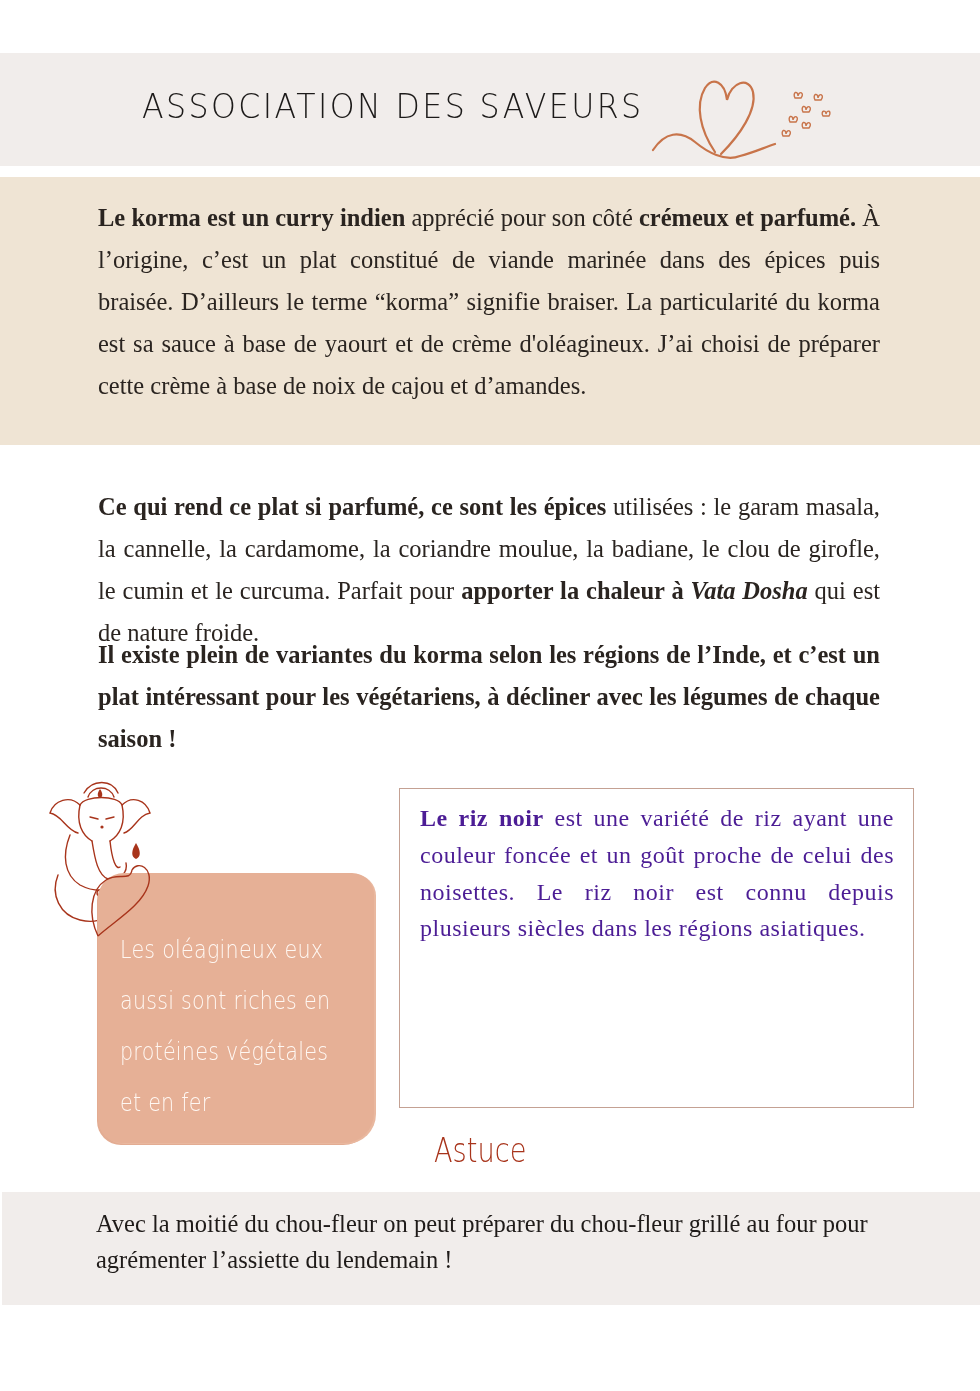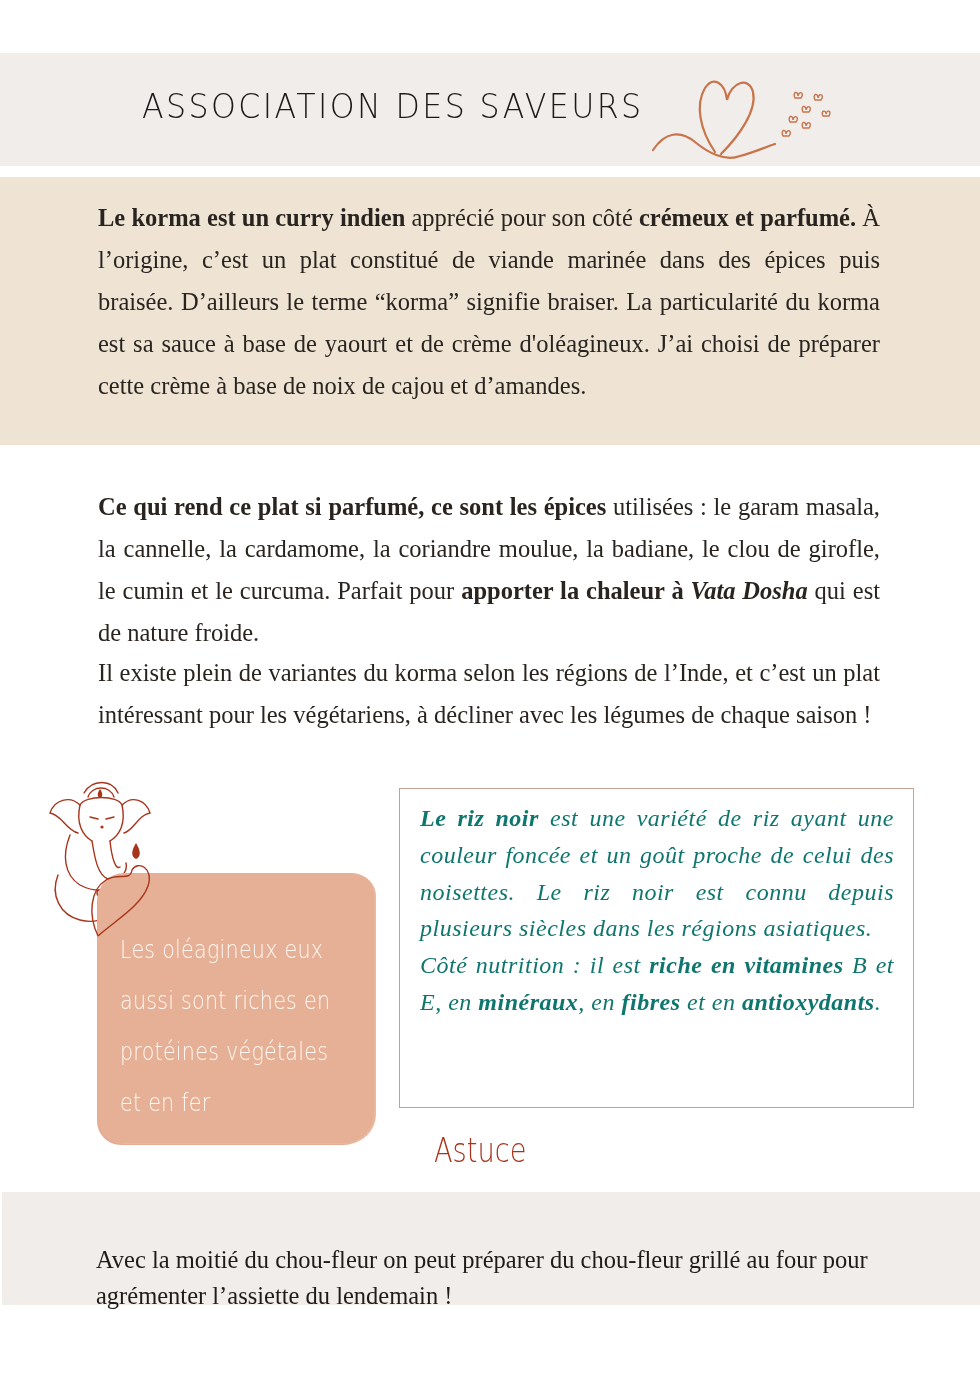--- a/index.html
+++ b/index.html
@@ -24,21 +24,21 @@
       background: #efe4d4;
     }
     .para {
       position: absolute; left: 98px; width: 782px;
       font-size: 24.5px; line-height: 42px; text-align: justify;
       color: #2a2420;
     }
     .para b { font-weight: 700; }
     .p-intro { top: 197px; }
     .p-spices { top: 450px; margin-top: 36px; }
-    .p-variants { top: 652px; }
+    .p-variants { top: 634px; font-weight: bold; }
 
     .ganesh { position: absolute; left: 40px; top: 775px; width: 120px; height: 165px; }
 
     .peach-box {
       position: absolute; left: 98px; top: 873px; width: 276px; height: 270px;
       background: #e6b096; border-radius: 26px 22px 30px 24px;
       box-shadow: 2px 1px 0 #e9b89f, -1px 2px 0 #e3ac92;
     }
     .peach-text {
       position: absolute; left: 120px; top: 925px; width: 250px;
@@ -48,40 +48,39 @@
       letter-spacing: 0.3px;
     }
     .heart-outline { position: absolute; left: 86px; top: 860px; width: 70px; height: 80px; }
 
     .rice-box {
       position: absolute; left: 399px; top: 788px; width: 515px; height: 320px;
       border: 1.5px solid #c4a193; background: #ffffff;
     }
     .rice-text {
       position: absolute; left: 420px; top: 800px; width: 474px;
-      font-size: 24px; line-height: 36.8px; text-align: justify; color: #0f766e;
+      font-size: 24px; line-height: 36.8px; text-align: justify; color: #4c1d95;
       letter-spacing: 0.5px;
-      font-style: italic;
     }
     .rice-text b { font-weight: 700; }
 
     .astuce {
       position: absolute; left: 434px; top: 1130px;
       font-family: "DejaVu Sans", "Liberation Sans", sans-serif;
       font-weight: 200; font-size: 34px; color: #a8341b;
       transform: scaleX(0.8); transform-origin: left top;
     }
 
     .band-tip {
       position: absolute; left: 2px; top: 1192px; width: 978px; height: 113px;
       background: #f1edeb;
     }
     .tip-text {
       position: absolute; left: 96px; top: 1206px; width: 800px;
-      font-size: 24.5px; line-height: 36px; color: #1f1b19; margin-top: 36px;
+      font-size: 24.5px; line-height: 36px; color: #1f1b19;
     }
   </style>
 </head>
 <body>
 
 <div class="band-title"></div>
 <div class="title-text">ASSOCIATION DES SAVEURS</div>
 <svg class="hearts-deco" viewBox="0 0 210 95">
   <g fill="none" stroke="#c8744a" stroke-width="2.2" stroke-linecap="round">
     <path d="M70 82 C 55 60, 50 35, 60 18 C 68 6, 80 12, 82 30 C 86 12, 104 6, 108 22 C 112 40, 95 65, 76 84"></path>
@@ -134,18 +133,17 @@
 <div class="peach-text">
   <div>Les oléagineux eux</div>
   <div>aussi sont riches en</div>
   <div>protéines végétales</div>
   <div>et en fer</div>
 </div>
 
 <div class="rice-box"></div>
 <div class="rice-text">
   <div><b>Le riz noir</b><span> est une variété de riz ayant une couleur foncée et un goût proche de celui des noisettes. Le riz noir est connu depuis plusieurs siècles dans les régions asiatiques.</span></div>
-  <div><span>Côté nutrition : il est </span><b>riche en vitamines</b><span> B et E, en </span><b>minéraux</b><span>, en </span><b>fibres</b><span> et en </span><b>antioxydants</b><span>.</span></div>
 </div>
 
 <div class="astuce">Astuce</div>
 <div class="band-tip"></div>
 <p class="tip-text">Avec la moitié du chou-fleur on peut préparer du chou-fleur grillé au four pour agrémenter l’assiette du lendemain !</p>
 
 </body></html>

